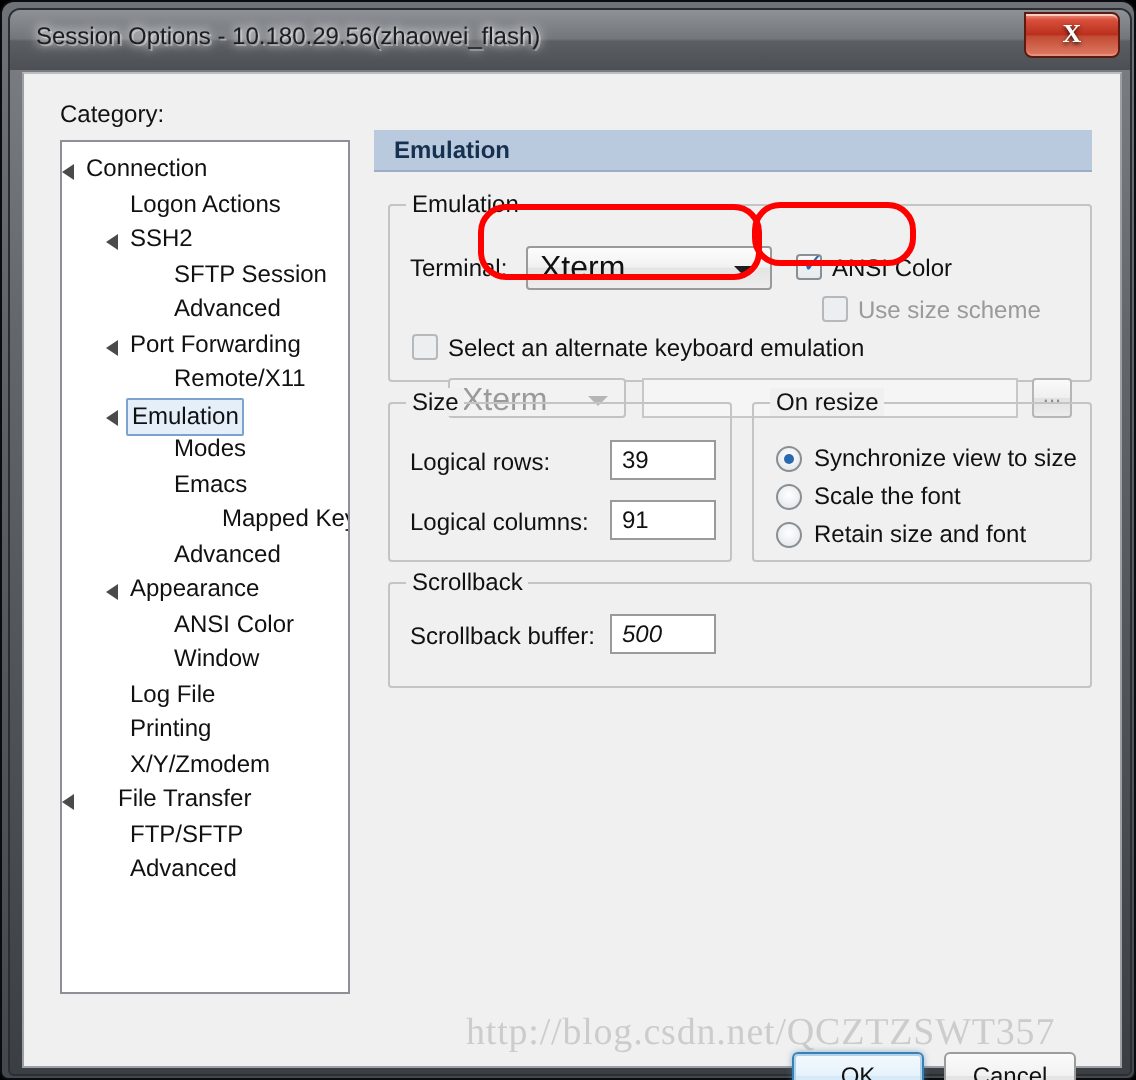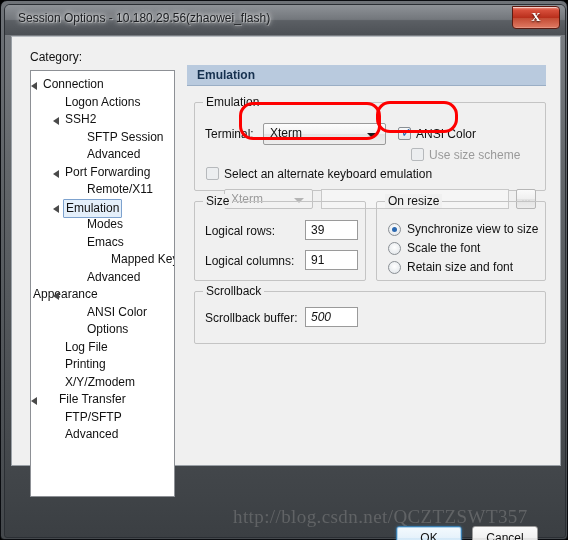--- a/index.html
+++ b/index.html
@@ -72,21 +72,21 @@
     font-weight: bold;
     font-family: "Liberation Serif", serif;
     color: #ffffff;
     text-shadow: 0 1px 2px rgba(0,0,0,.8);
   }
 
   
   .client {
     position: absolute;
     left: 6px; top: 31px;
-    width: 550px; height: 430px;
+    width: 550px; height: 498px;
     background: #f0f0f0;
     border: 1px solid #9aa0a6;
     border-top-color: #b8bdc2;
     box-sizing: border-box;
   }
 
   .label-category {
     position: absolute;
     left: 18px; top: 13px;
     font-size: 12px;
@@ -187,21 +187,21 @@
   }
   .ctl-label.disabled { color: #9a9a9a; }
 
   
   .combo {
     position: absolute;
     box-sizing: border-box;
     background: linear-gradient(180deg,#fdfdfd 0%,#f1f1f1 48%,#e4e4e4 50%,#ededed 100%);
     border: 1px solid #9a9a9a;
     border-radius: 2px;
-    font-size: 12px;
+    font-size: 16px;
     color: #111;
     cursor: pointer;
   }
   .combo .combo-text {
     position: absolute;
     left: 6px; top: 2px;
     white-space: nowrap;
   }
   .combo .combo-arrow {
     position: absolute;
@@ -355,23 +355,23 @@
           <div class="tree-row"><span class="tree-arrow" style="left: 22px;"></span><span class="tree-label" style="margin-left: 32px;">SSH2</span></div>
           <div class="tree-row"><span class="tree-label" style="margin-left: 54px;">SFTP Session</span></div>
           <div class="tree-row"><span class="tree-label" style="margin-left: 54px;">Advanced</span></div>
           <div class="tree-row"><span class="tree-arrow" style="left: 22px;"></span><span class="tree-label" style="margin-left: 32px;">Port Forwarding</span></div>
           <div class="tree-row"><span class="tree-label" style="margin-left: 54px;">Remote/X11</span></div>
           <div class="tree-row selected"><span class="tree-arrow" style="left: 22px;"></span><span class="tree-label" style="margin-left: 32px;">Emulation</span></div>
           <div class="tree-row"><span class="tree-label" style="margin-left: 54px;">Modes</span></div>
           <div class="tree-row"><span class="tree-label" style="margin-left: 54px;">Emacs</span></div>
           <div class="tree-row"><span class="tree-label" style="margin-left: 78px;">Mapped Keys</span></div>
           <div class="tree-row"><span class="tree-label" style="margin-left: 54px;">Advanced</span></div>
-          <div class="tree-row"><span class="tree-arrow" style="left: 22px;"></span><span class="tree-label" style="">Appearance</span></div>
+          <div class="tree-row"><span class="tree-arrow" style="left: 22px;"></span><span class="tree-label" style="margin-left: 32px;">Appearance</span></div>
           <div class="tree-row"><span class="tree-label" style="margin-left: 54px;">ANSI Color</span></div>
-          <div class="tree-row"><span class="tree-label" style="margin-left: 54px;">Options</span></div>
+          <div class="tree-row"><span class="tree-label" style="margin-left: 54px;">Window</span></div>
           <div class="tree-row"><span class="tree-label" style="margin-left: 32px;">Log File</span></div>
           <div class="tree-row"><span class="tree-label" style="margin-left: 32px;">Printing</span></div>
           <div class="tree-row"><span class="tree-label" style="margin-left: 32px;">X/Y/Zmodem</span></div>
           <div class="tree-row"><span class="tree-arrow" style="left: 0px;"></span><span class="tree-label" style="margin-left: 26px;">File Transfer</span></div>
           <div class="tree-row"><span class="tree-label" style="margin-left: 32px;">FTP/SFTP</span></div>
           <div class="tree-row"><span class="tree-label" style="margin-left: 32px;">Advanced</span></div>
         </div>
 
       <div class="pane">
 

